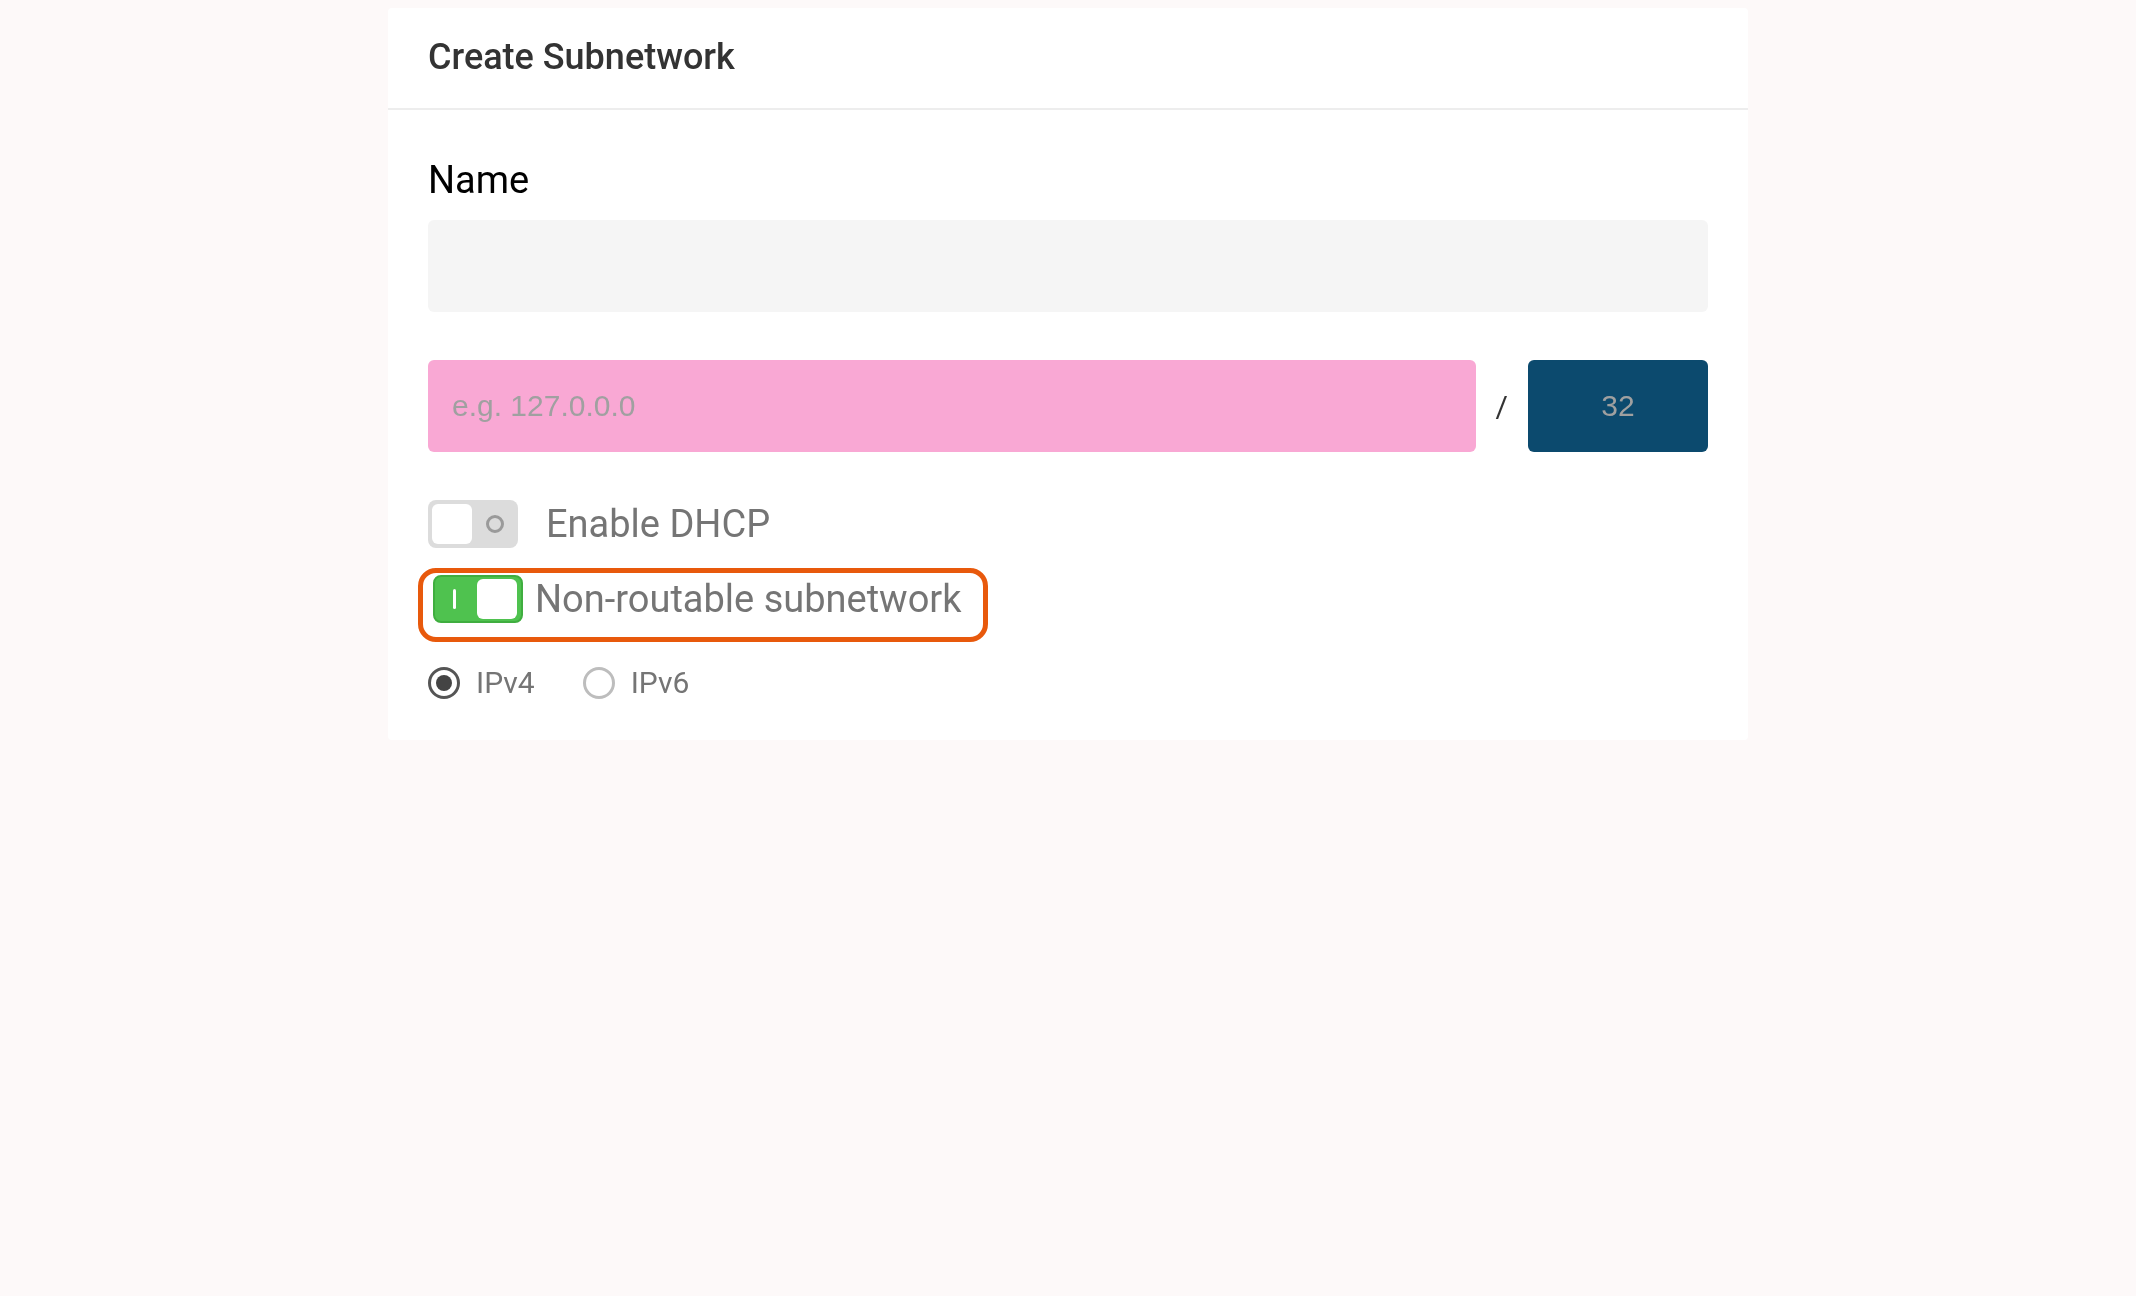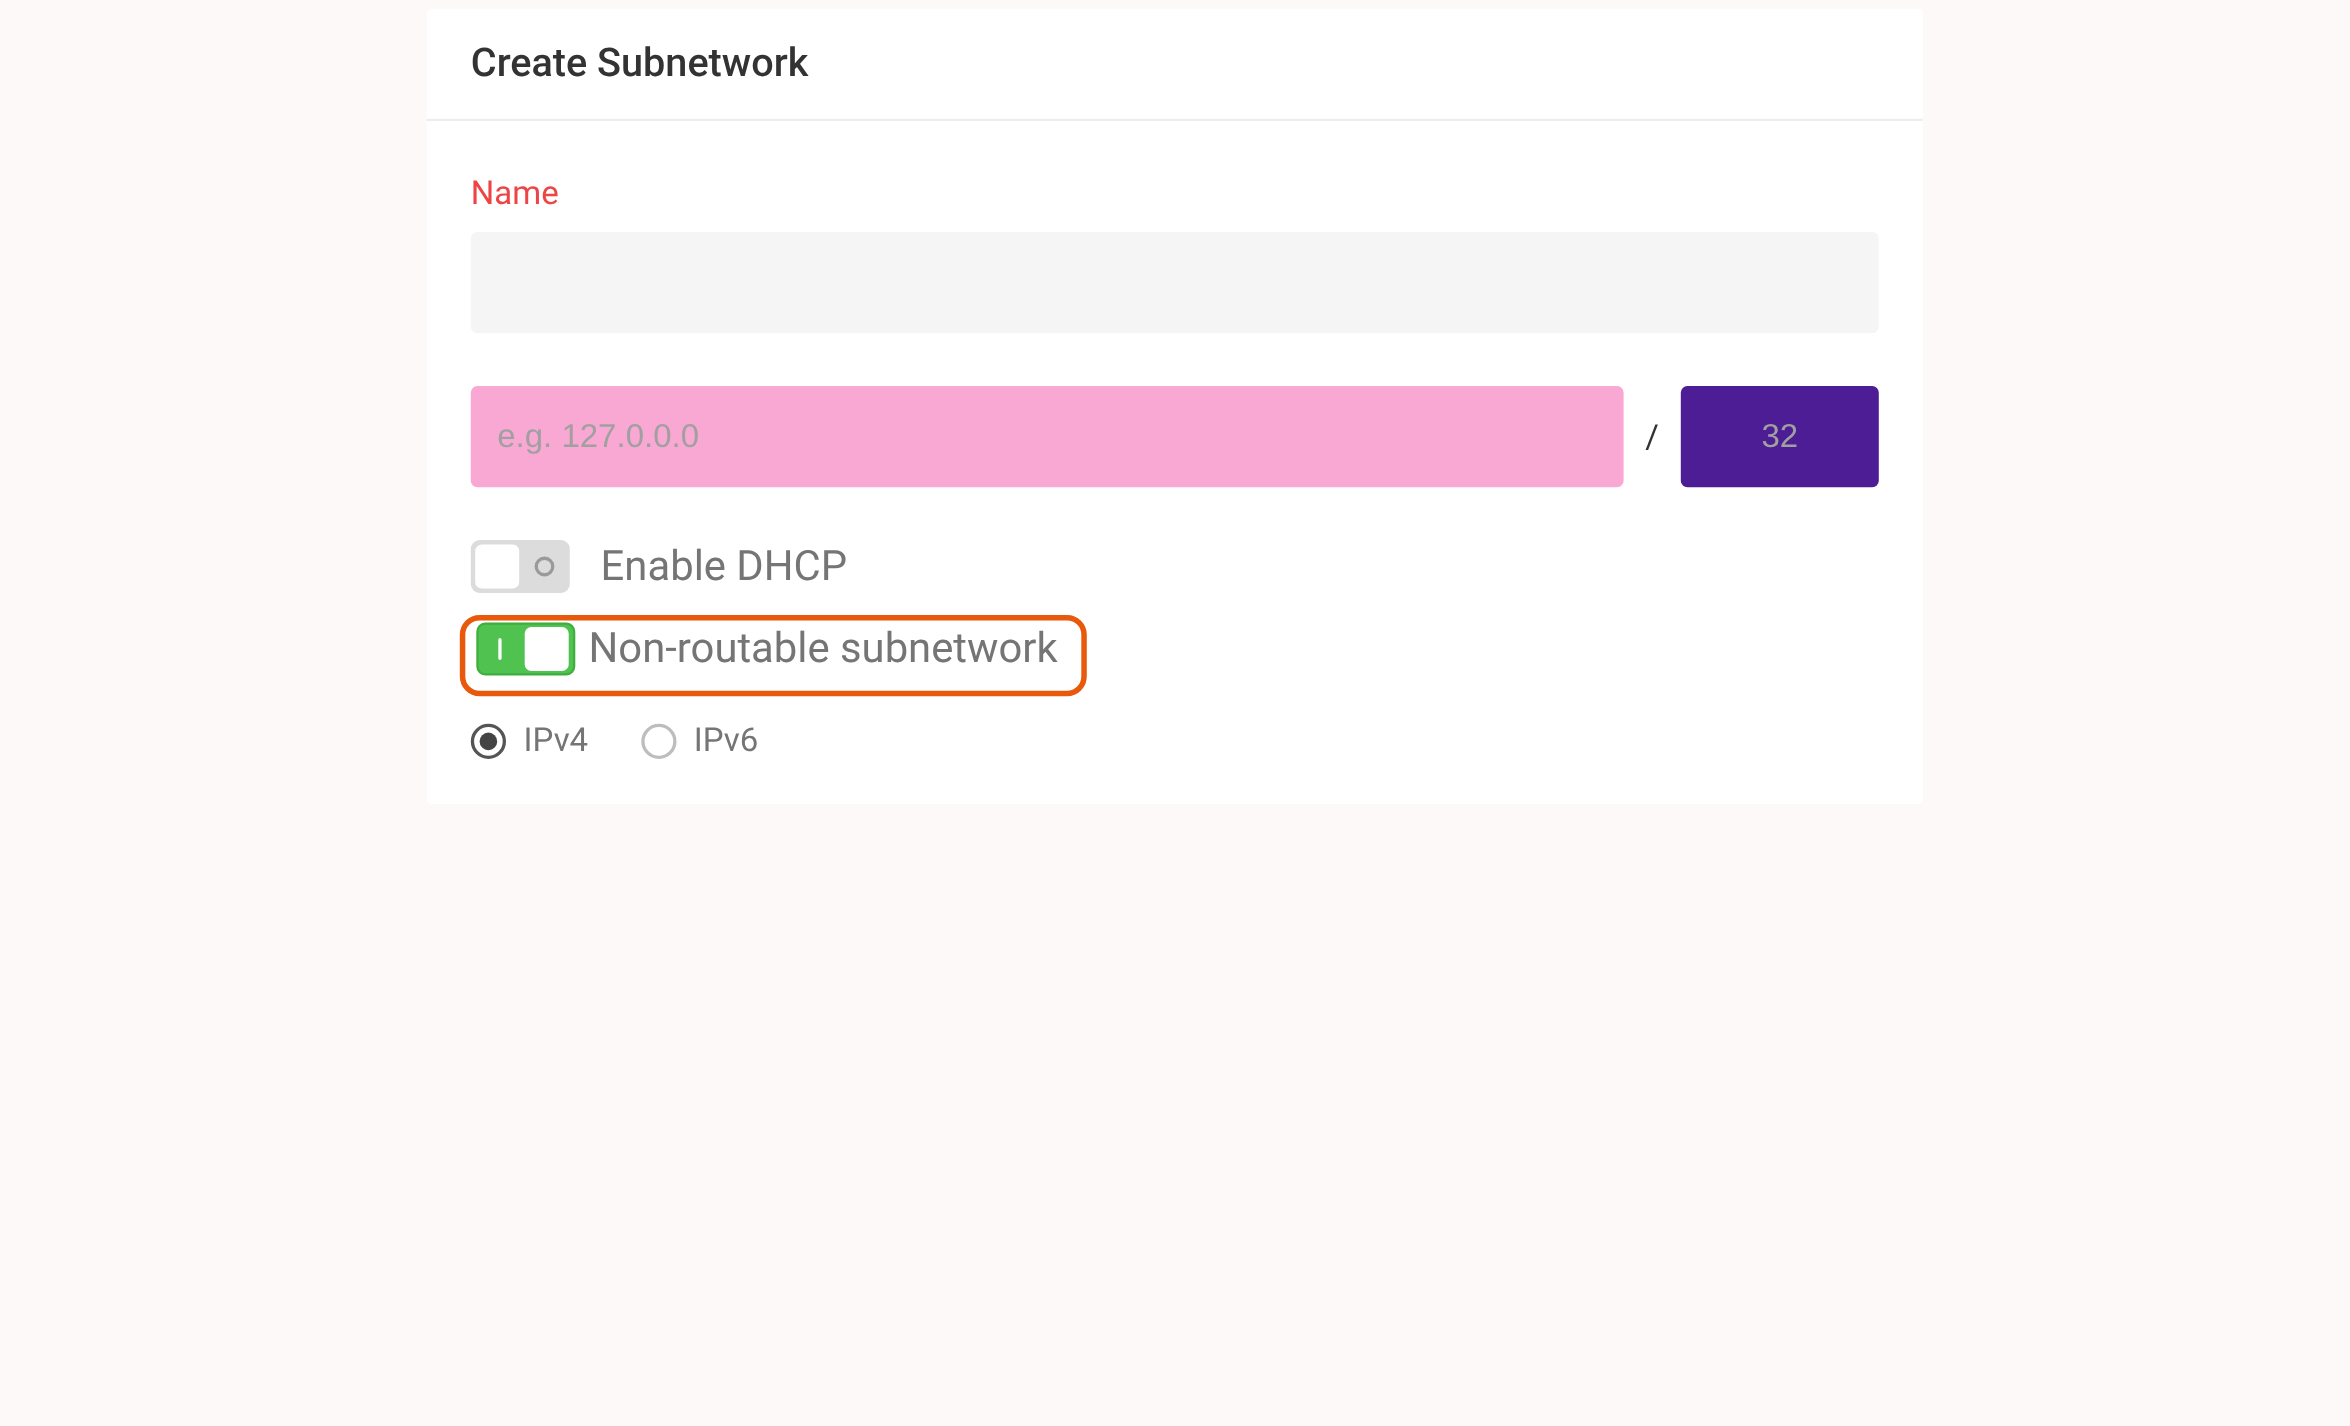--- a/index.html
+++ b/index.html
@@ -28,22 +28,22 @@
       color: #333333;
     }
     .panel-body {
       padding: 48px 40px 40px 40px;
     }
     .form-group {
       margin-bottom: 48px;
     }
     .form-label {
       display: block;
-      font-size: 30px;
-      color: #ef4444;
+      font-size: 38px;
+      color: #000000;
       margin-bottom: 18px;
       font-weight: 400;
     }
     .text-input {
       width: 100%;
       height: 92px;
       background: #f5f5f5;
       border: none;
       border-radius: 6px;
       font-size: 30px;
@@ -73,21 +73,21 @@
     .cidr-ip::placeholder {
       color: #a0a0a0;
     }
     .cidr-slash {
       font-size: 30px;
       color: #333333;
     }
     .cidr-prefix {
       width: 180px;
       height: 92px;
-      background: #4c1d95;
+      background: #0c4a6e;
       border: none;
       border-radius: 6px;
       font-size: 30px;
       text-align: center;
       color: #a0a0a0;
       outline: none;
     }
     .toggle-row {
       display: flex;
       align-items: center;

